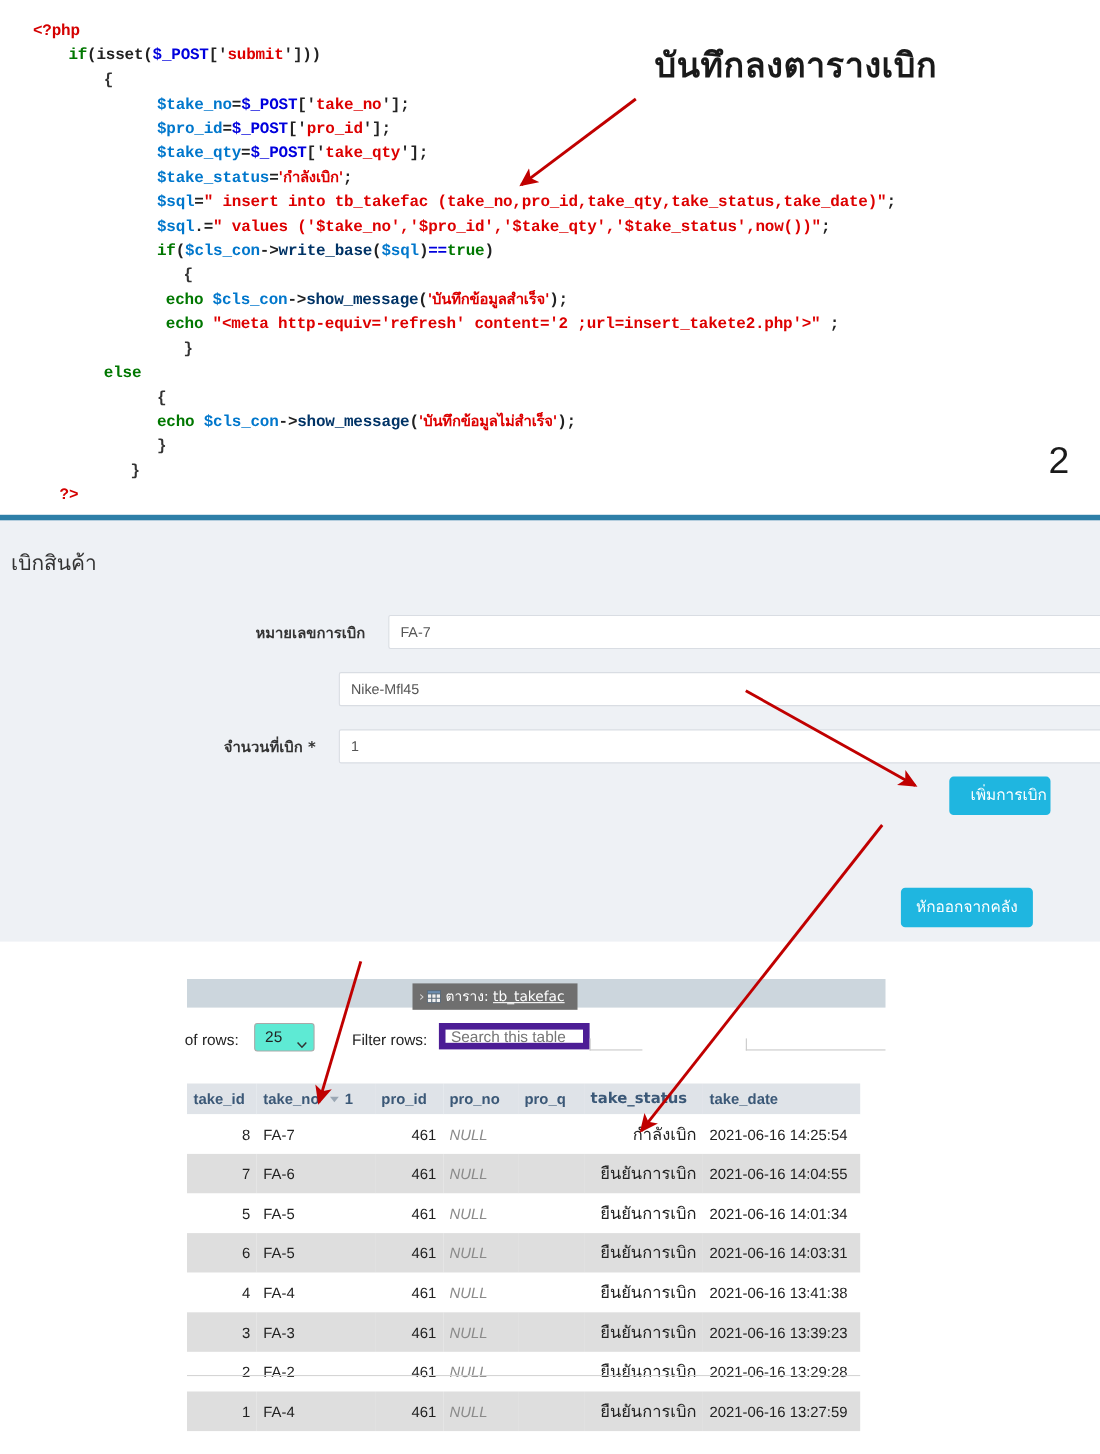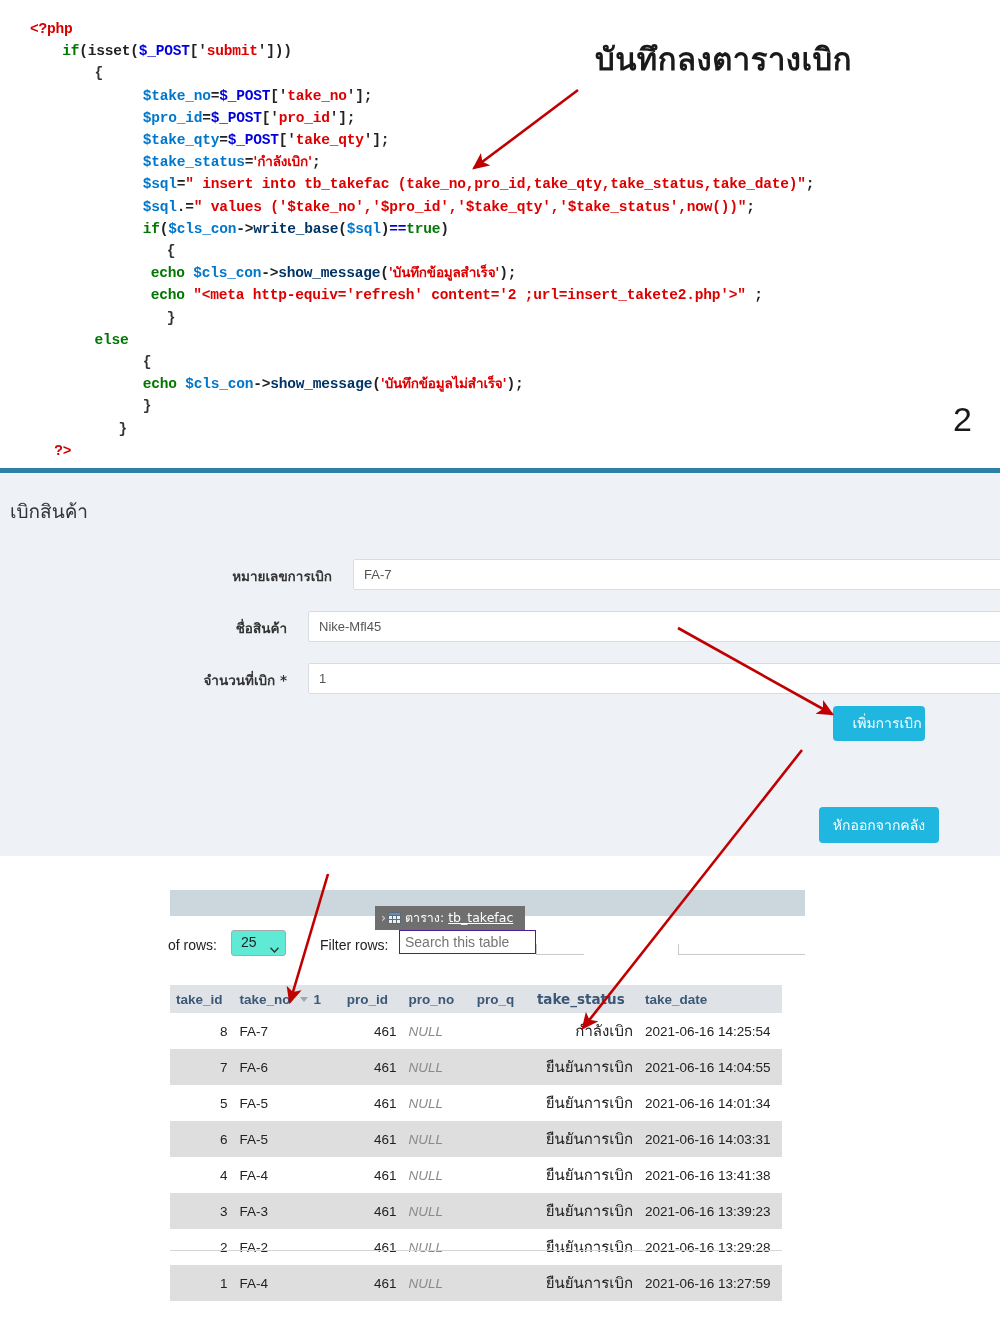--- a/index.html
+++ b/index.html
@@ -144,21 +144,21 @@
     border: none;
     border-radius: 4px;
     font-family: "DejaVu Sans", sans-serif;
     font-size: 14px;
     padding: 0;
     text-align: center;
     cursor: pointer;
     white-space: nowrap;
   }
   #btn-add {
-    left: 833px;
+    left: 863px;
     top: 706px;
     width: 92px;
     height: 35px;
     line-height: 35px;
     padding-left: 16px;
   }
   #btn-deduct {
     left: 819px;
     top: 807px;
     width: 120px;
@@ -179,21 +179,21 @@
     position: absolute;
     left: 170px;
     top: 10px;
     width: 635px;
     height: 26px;
     background: #ccd6dd;
   }
   .pma-bc-chip {
     position: absolute;
     left: 205px;
-    top: 16px;
+    top: 4px;
     height: 24px;
     background: #6f6f6f;
     color: #ffffff;
     font-family: "DejaVu Sans", sans-serif;
     font-size: 12.5px;
     line-height: 24px;
     padding: 0 12px 0 6px;
     white-space: nowrap;
     text-align: center;
   }
@@ -253,21 +253,21 @@
     top: 9px;
     width: 9px;
     height: 6px;
   }
   .ctrl-input {
     position: absolute;
     left: 399px;
     top: 0px;
     width: 137px;
     height: 24px;
-    border: 1px solid #4c1d95;
+    border: 6px solid #4c1d95;
     background: #ffffff;
     box-sizing: border-box;
     font-family: "Liberation Sans", sans-serif;
     font-size: 14px;
     color: #767676;
     padding-left: 5px;
     line-height: 22px;
     outline: none;
   }
   .ctrl-underline {
@@ -376,21 +376,20 @@
 
   <div class="form-panel">
     <div class="form-title">เบิกสินค้า</div>
 
     <div class="form-row" style="top:86px;margin-left:45px;">
       <div class="form-label">หมายเลขการเบิก</div>
       <input class="form-input" type="text" value="FA-7" style="">
     </div>
 
     <div class="form-row" style="top:138px;">
-      <div class="form-label">ชื่อสินค้า</div>
       <input class="form-input" type="text" value="Nike-Mfl45" style="">
     </div>
 
     <div class="form-row" style="top:190px;">
       <div class="form-label">จำนวนที่เบิก *</div>
       <input class="form-input" type="text" value="1" style="">
     </div>
   </div>
 
   <button class="btn-primary" id="btn-add">เพิ่มการเบิก</button>

